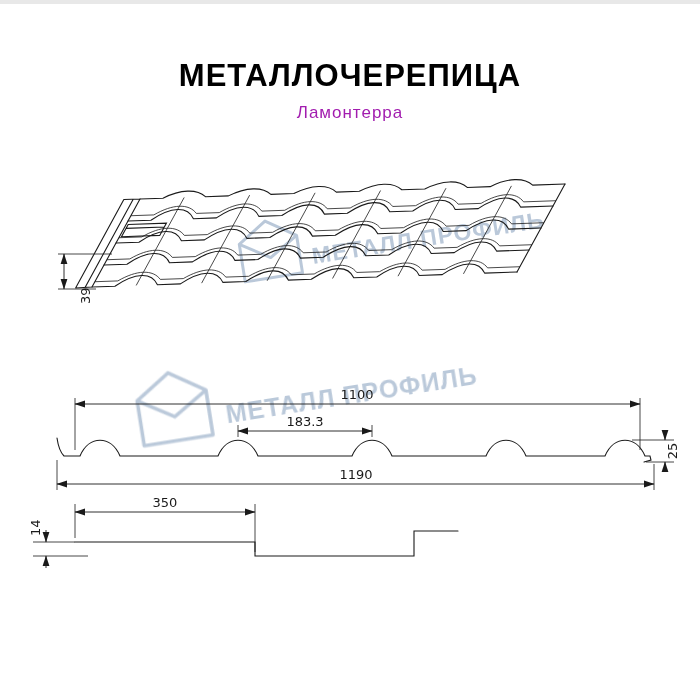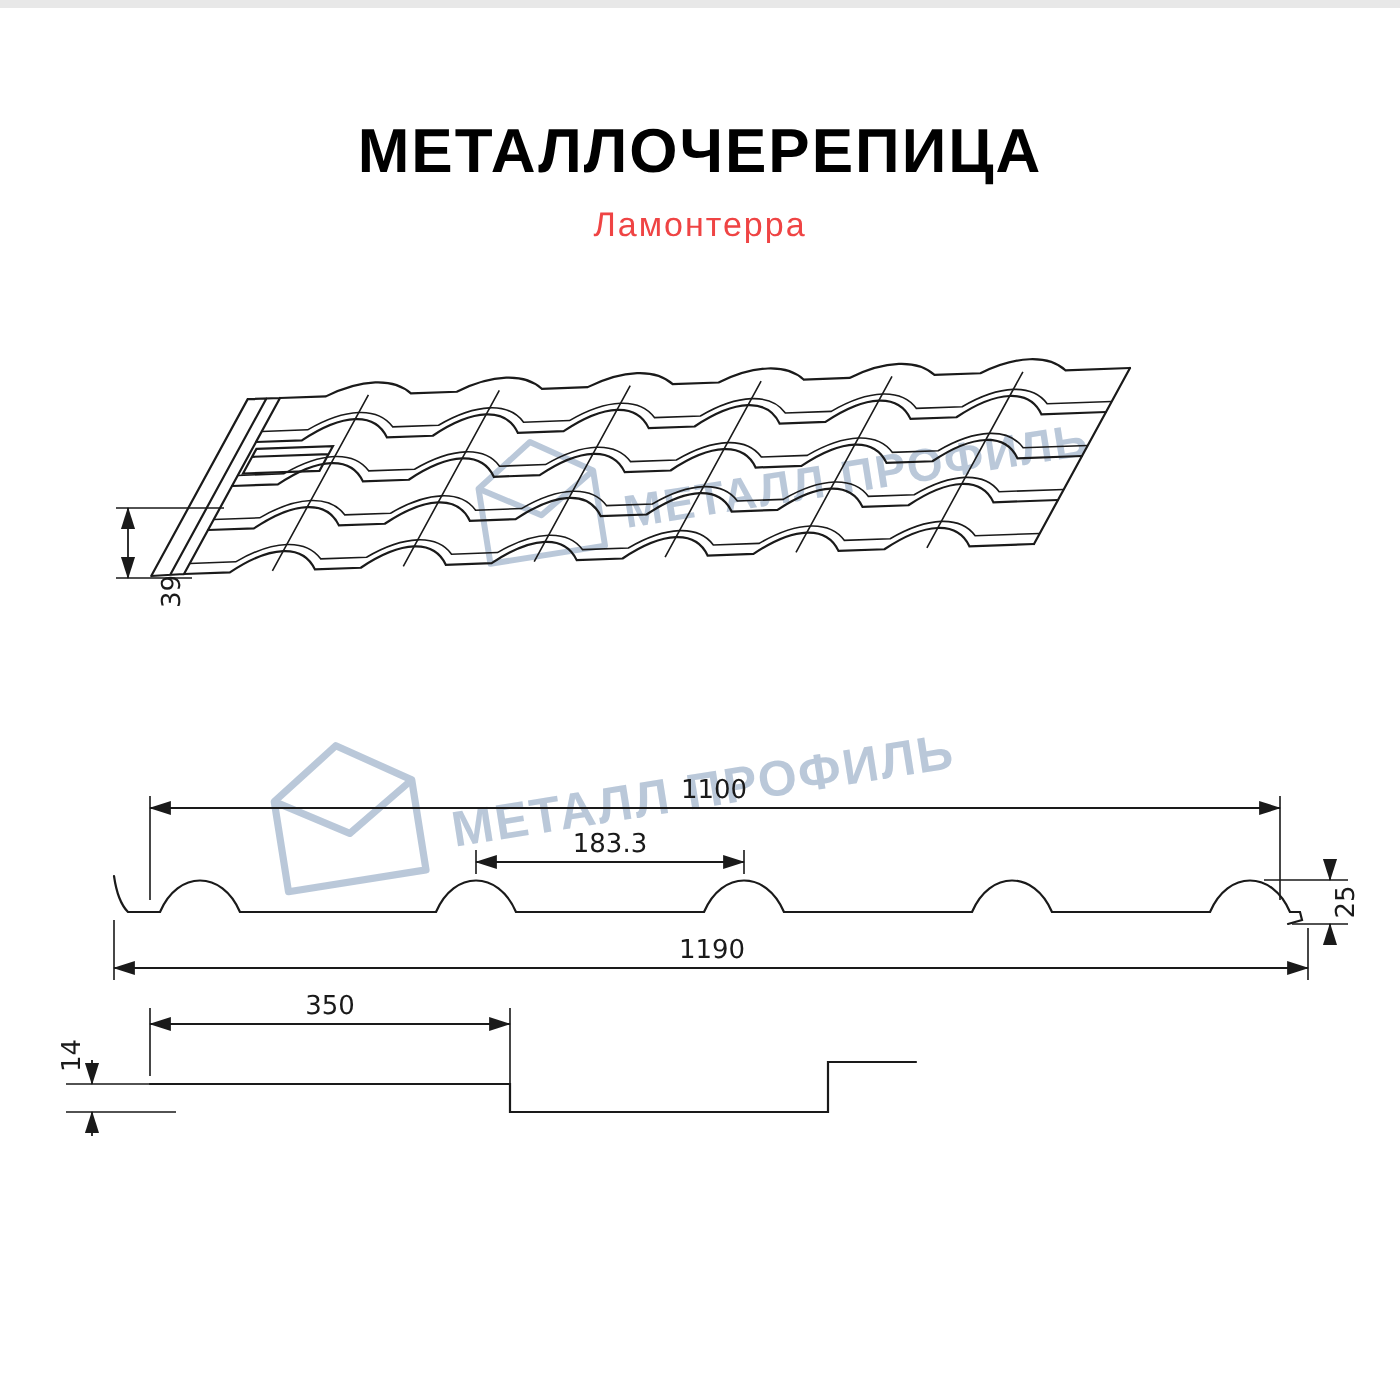--- a/index.html
+++ b/index.html
@@ -10,21 +10,21 @@
     background:var(--background);
     font-family:"Liberation Sans", sans-serif; overflow:hidden;
   }
   .title {
     position:absolute; top:54px; left:0; width:100%;
     text-align:center; font-weight:bold; font-size:31px;
     letter-spacing:1px; color:#000;
   }
   .subtitle {
     position:absolute; top:99px; left:0; width:100%;
-    text-align:center; font-size:17px; letter-spacing:1px; color:#ef4444;
+    text-align:center; font-size:17px; letter-spacing:1px; color:#a21caf;
   }
   svg.drawing { position:absolute; left:0; top:0; }
   .ln   { stroke:var(--line); fill:none; stroke-width:1.1; stroke-linecap:round; }
   .thin { stroke:var(--line); fill:none; stroke-width:0.8; }
   .dim  { stroke:var(--line); fill:none; stroke-width:0.9; }
   .dimtext { fill:var(--line); font-family:"DejaVu Sans", sans-serif; font-size:13px; }
   .wmtext  { fill:var(--watermark); font-family:"Liberation Sans", sans-serif;
              font-weight:bold; letter-spacing:1px; }
   .wmstroke{ stroke:var(--watermark); fill:none; stroke-width:3; stroke-linejoin:round; }
   #arr path { fill:var(--line); }

